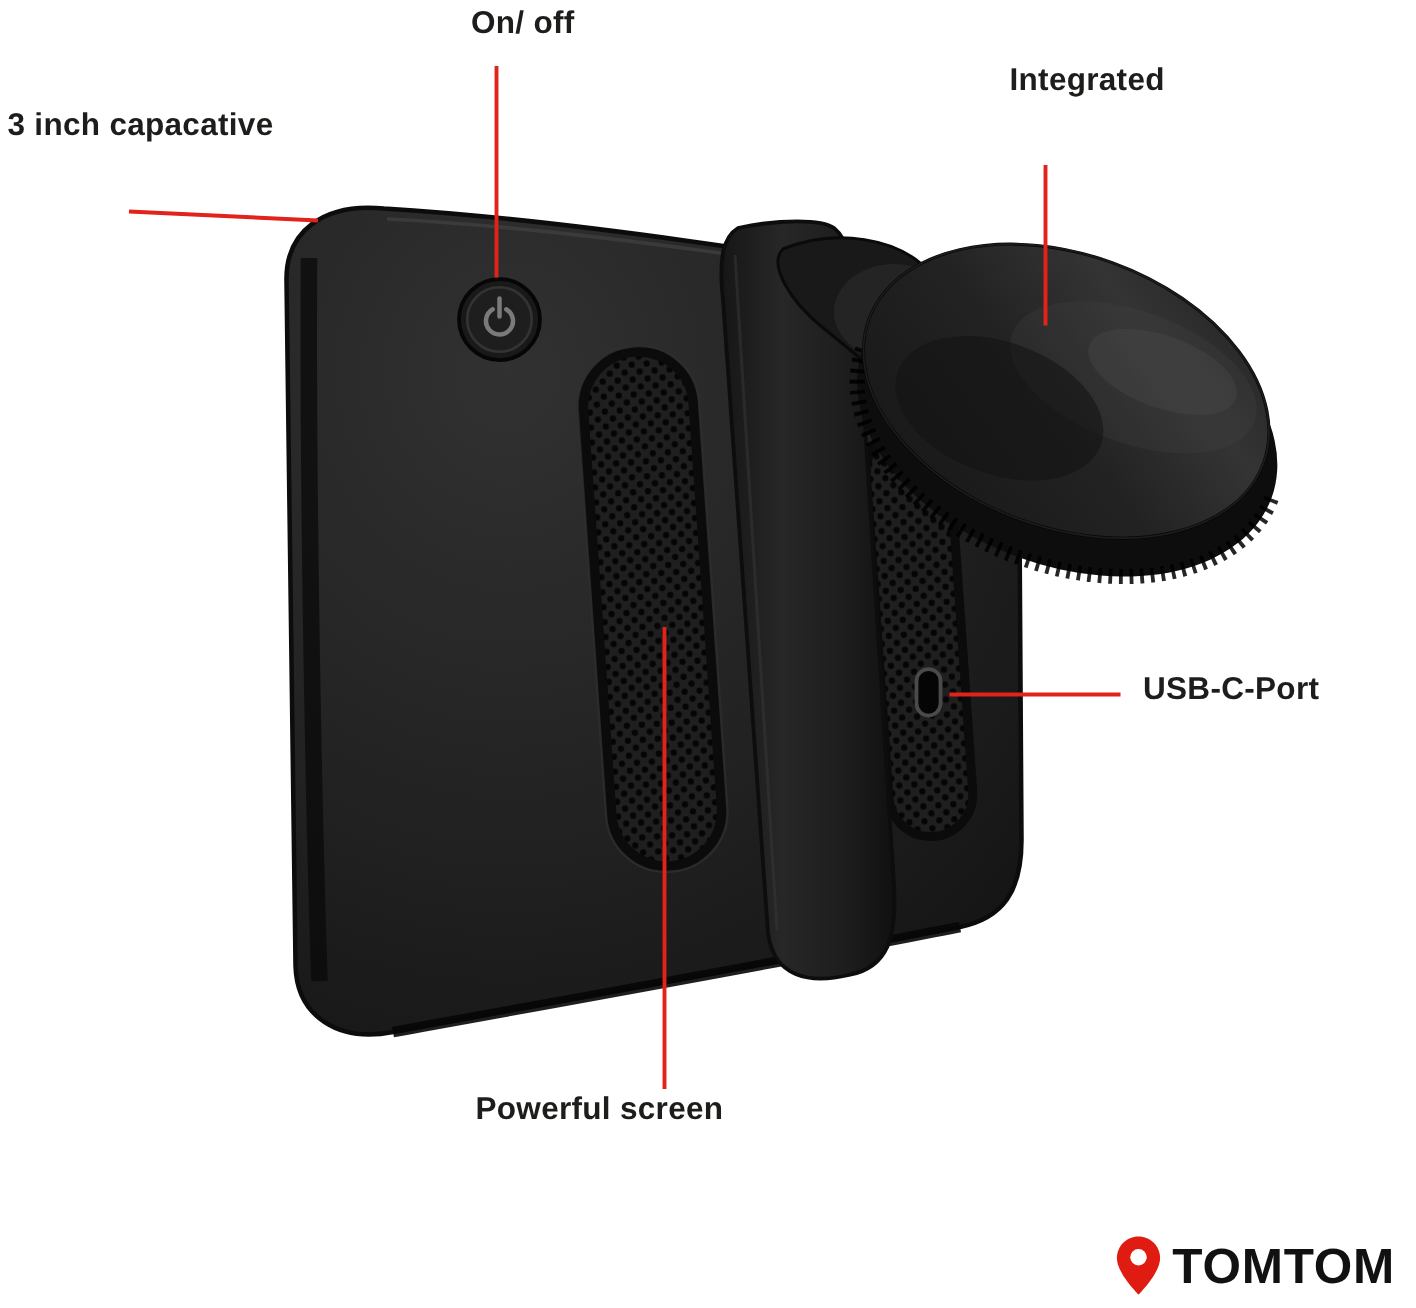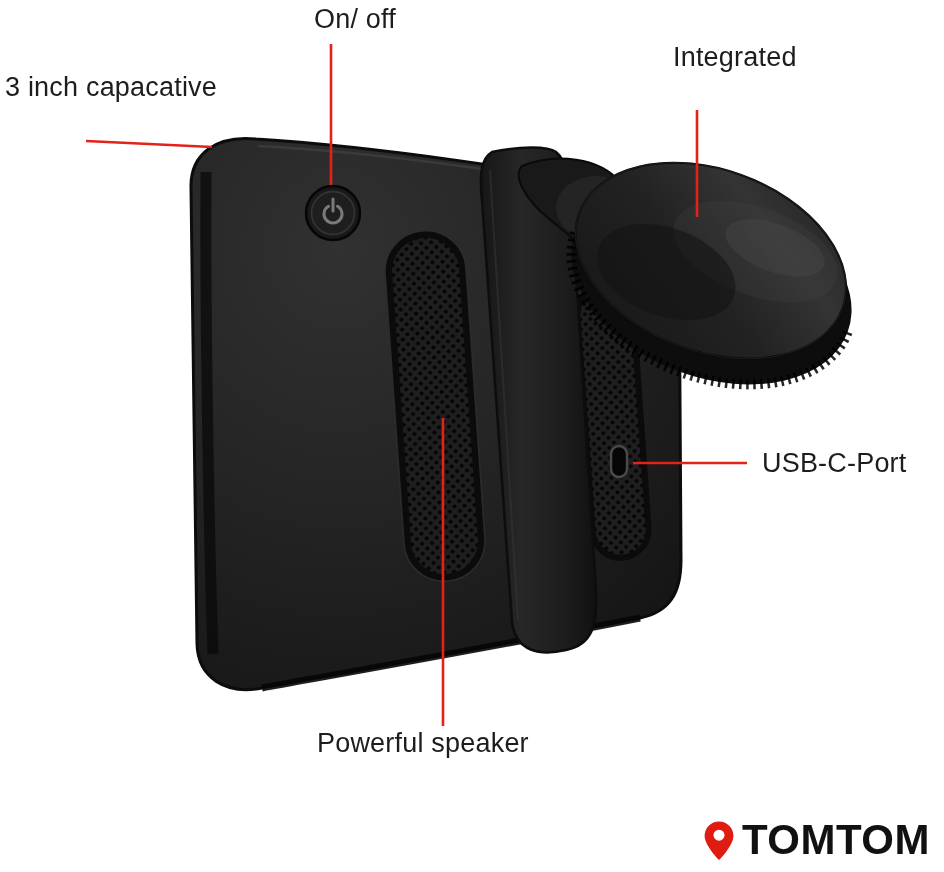--- a/index.html
+++ b/index.html
@@ -9,42 +9,42 @@
     width: 944px;
     height: 872px;
     background: #ffffff;
     overflow: hidden;
     font-family: "Liberation Sans", sans-serif;
   }
   .art { position: absolute; inset: 0; display: block; }
   .label {
     position: absolute;
     color: #1d1d1b;
-    font-size: 27px;
-    font-weight: 400;
+    font-size: 21px;
+    font-weight: 700;
     line-height: 1.16;
     letter-spacing: 0.2px;
     white-space: nowrap;
   }
   .label span { display: block; }
   #lbl-onoff   { left: 314px; top: 4px;   }
   #lbl-touch   { left: 5px;   top: 72px;  }
   #lbl-mount   { left: 673px; top: 42px;  }
   #lbl-usb     { left: 762px; top: 448px; }
   #lbl-speaker { left: 317px; top: 728px; }
   .logo {
     position: absolute;
     right: 14px;
     bottom: 8px;
     display: flex;
     align-items: center;
     gap: 7px;
   }
   .logo-text {
-    font-size: 42px;
+    font-size: 33px;
     font-weight: bold;
     color: #111111;
     letter-spacing: 0.5px;
     text-transform: uppercase;
   }
 </style>
 </head>
 <body>
 
 <div class="stage">
@@ -147,21 +147,21 @@
 
   <div class="label" id="lbl-mount">
     <span>Integrated</span>
   </div>
 
   <div class="label" id="lbl-usb">
     <span>USB-C-Port</span>
   </div>
 
   <div class="label" id="lbl-speaker">
-    <span>Powerful speaker</span>
+    <span>Powerful screen</span>
   </div>
 
   <div class="logo">
     <svg width="32" height="41" viewBox="0 0 36 46" aria-hidden="true">
       <path fill="#df1b12" d="M 18 1.5 C 9 1.5 1.8 8.7 1.8 17.7 C 1.8 29 18 45 18 45 C 18 45 34.2 29 34.2 17.7 C 34.2 8.7 27 1.5 18 1.5 Z"></path>
       <circle cx="18" cy="17" r="6.2" fill="#ffffff"></circle>
     </svg>
     <span class="logo-text">tomtom</span>
   </div>
 

